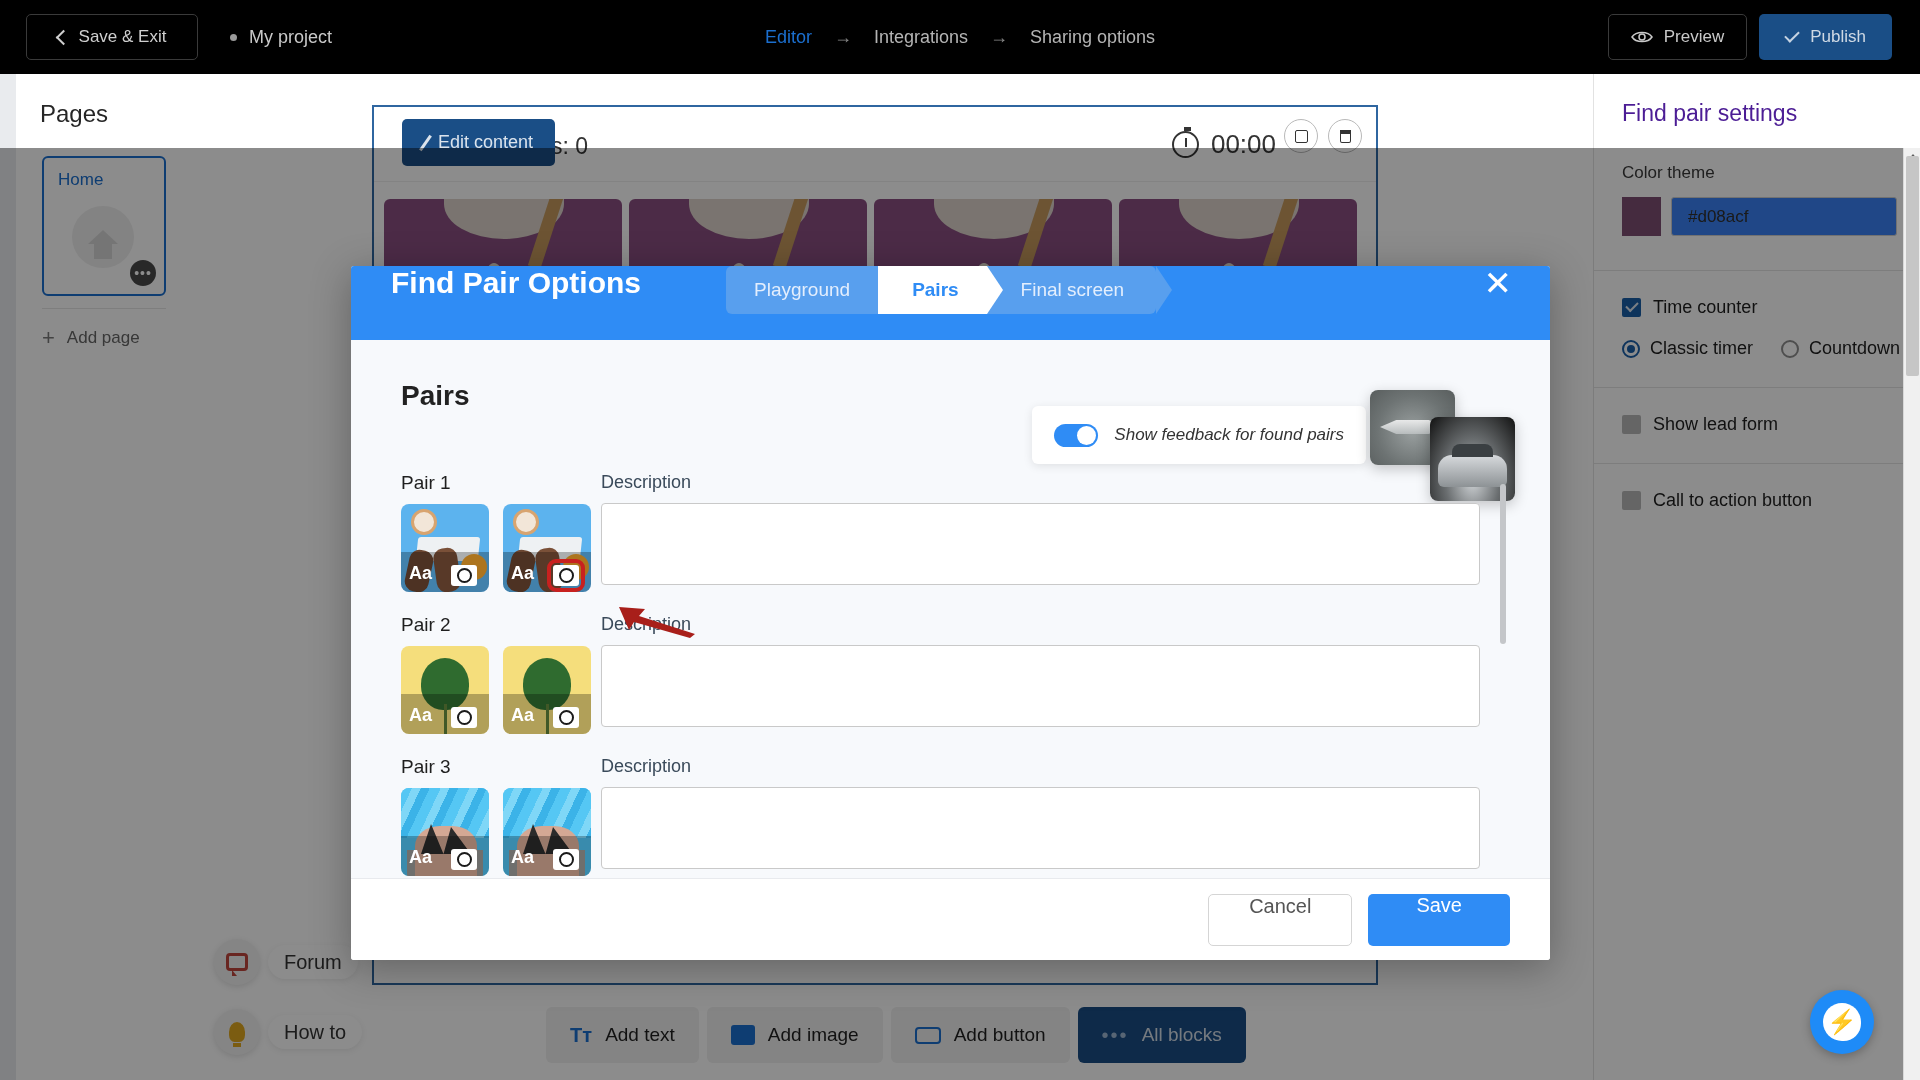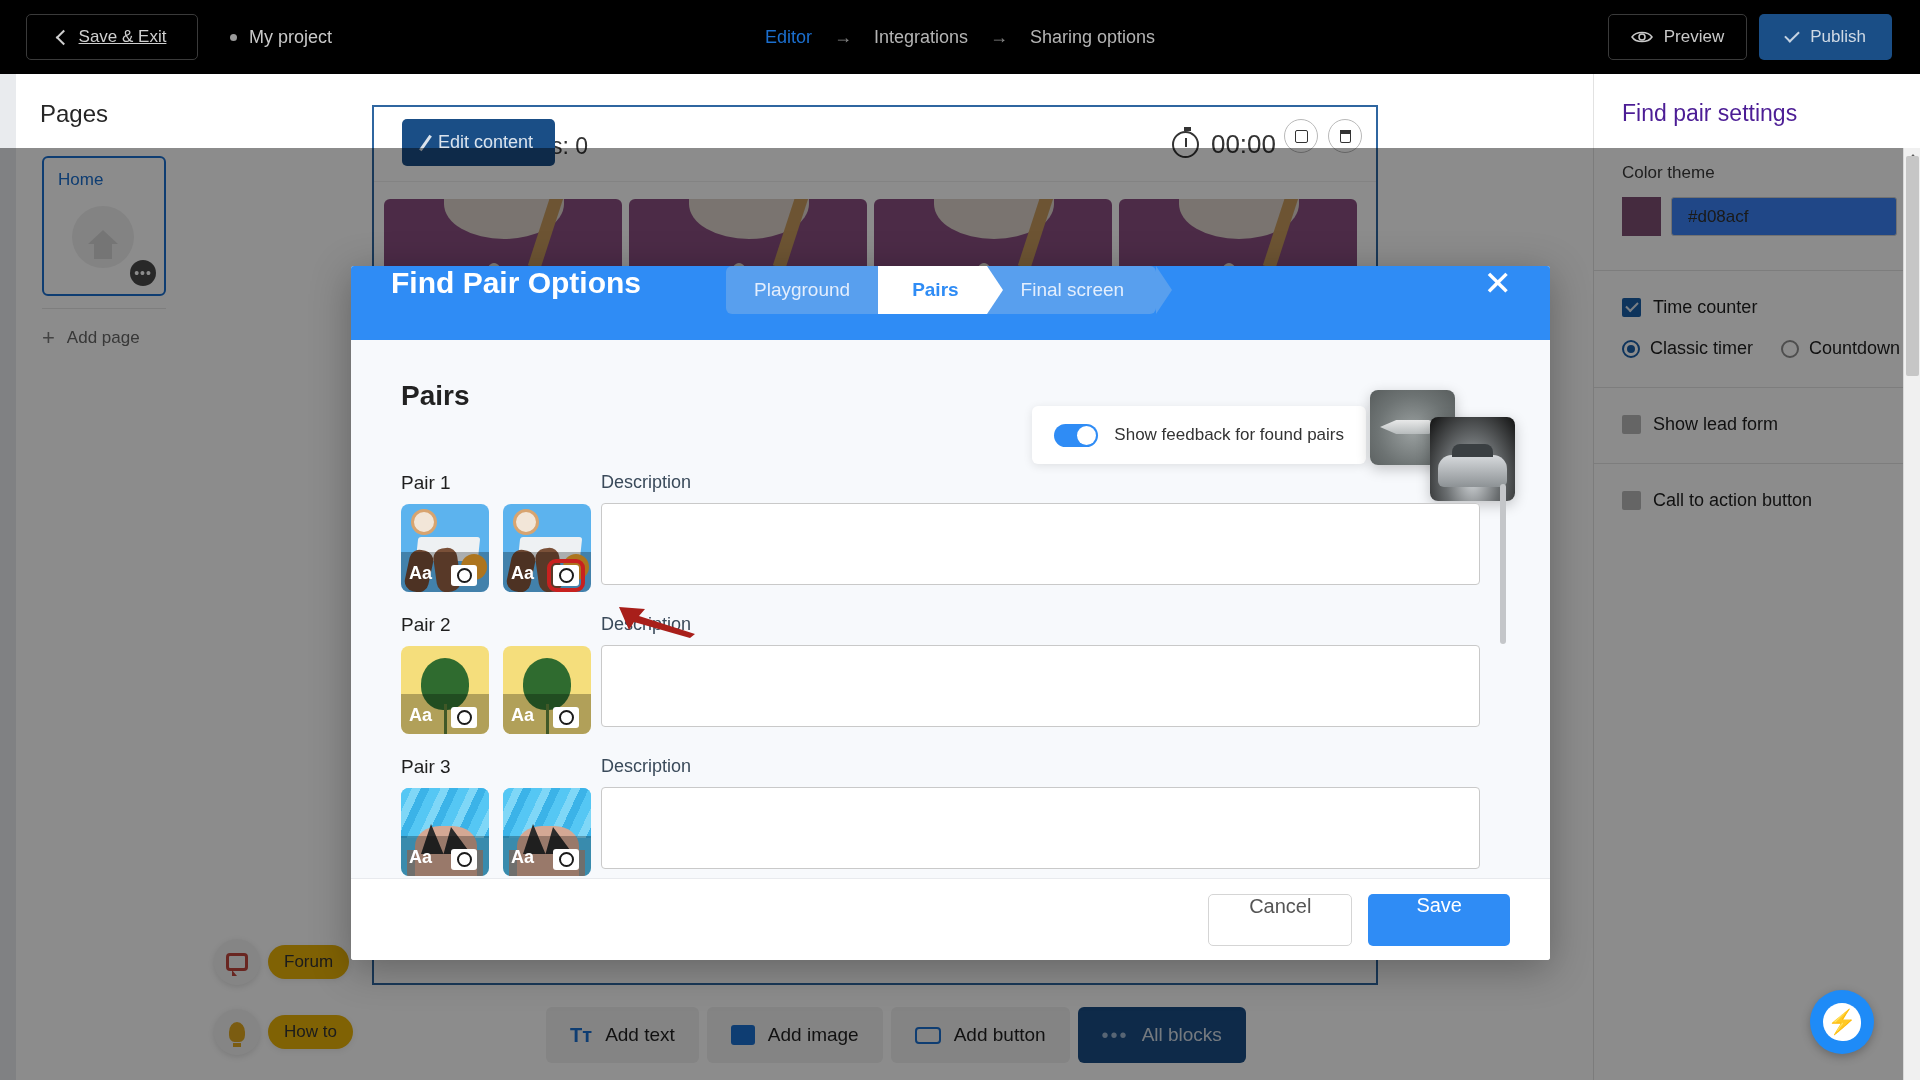--- a/index.html
+++ b/index.html
@@ -17,21 +17,21 @@
     background: #000000;
     display: flex; align-items: center;
     z-index: 60;
   }
   .save-exit {
     margin-left: 26px;
     height: 46px; min-width: 172px;
     border: 1px solid #3a3a3a; border-radius: 5px;
     display: flex; align-items: center; justify-content: center; gap: 10px;
     color: #cfcfcf; font-size: 17px;
-    background: transparent; cursor: pointer; text-decoration: underline;
+    background: transparent; cursor: pointer;
   }
   .chev-left { width: 11px; height: 11px; border-left: 2px solid #cfcfcf; border-bottom: 2px solid #cfcfcf; transform: rotate(45deg); display:inline-block; }
   .project-name { margin-left: 32px; color: #c9c9c9; font-size: 18px; display: flex; align-items: center; gap: 12px; }
   .proj-dot { width: 7px; height: 7px; border-radius: 50%; background: #9a9a9a; display: inline-block; }
 
   .breadcrumbs {
     position: absolute; left: 50%; transform: translateX(-50%);
     display: flex; align-items: center; gap: 22px;
     font-size: 18px;
   }
@@ -90,22 +90,22 @@
   .lp-divider { margin: 12px 0 0 26px; width: 124px; height: 1px; background: #e6e6e6; }
 
   
   .helper { position: absolute; left: 214px; display: flex; align-items: center; gap: 8px; z-index: 5;}
   .helper-circle {
     width: 46px; height: 46px; border-radius: 50%;
     background: #f3f3f3; display: flex; align-items: center; justify-content: center;
     box-shadow: 0 2px 6px rgba(0,0,0,.12); cursor: pointer;
   }
   .helper-pill {
-    height: 34px; padding: 0 16px; border-radius: 17px; background: #eab308;
-    display: flex; align-items: center; font-size: 17px; color: #333;
+    height: 34px; padding: 0 16px; border-radius: 17px; background: #ffffff;
+    display: flex; align-items: center; font-size: 20px; color: #333;
     box-shadow: 0 2px 6px rgba(0,0,0,.08); cursor: pointer;
   }
   .forum-icon { width: 22px; height: 18px; border: 3px solid #c0453c; border-radius: 4px; position: relative; }
   .forum-icon::after { content:""; position:absolute; left: 3px; bottom: -8px; border-left: 5px solid #c0453c; border-top: 6px solid transparent; border-bottom: 0; }
   .bulb-icon { width: 16px; height: 20px; border-radius: 50% 50% 35% 35%; background: #e0a81f; position: relative; }
   .bulb-icon::after { content:""; position:absolute; left: 4px; bottom: -5px; width: 8px; height: 4px; background: #e0a81f; }
 
   
   .canvas { position: absolute; left: 199px; top: 0; right: 327px; height: 1006px; background: #ffffff; overflow: hidden; }
   .game-frame {
@@ -231,21 +231,21 @@
   .step.current::after { border-left-color: #ffffff; }
   .modal-close { position: absolute; right: 38px; color: #fff; font-size: 34px; line-height: 1; cursor: pointer; font-weight: 300; }
 
   .modal-body { position: absolute; top: 78px; left: 0; right: 0; bottom: 82px; background: #f7f9fc; overflow: hidden; }
   .pairs-heading { margin: 36px 0 0 50px; font-size: 28px; color: #222; font-weight: bold; }
 
   .feedback-card {
     position: absolute; right: 184px; top: 62px;
     height: 58px; min-width: 306px; background: #fff; border-radius: 6px;
     box-shadow: 0 2px 10px rgba(0,0,0,.10);
-    display: flex; align-items: center; padding: 0 22px; gap: 16px;
+    display: flex; align-items: center; padding: 0 22px; gap: 16px; font-style: italic;
   }
   .toggle { width: 44px; height: 23px; border-radius: 12px; background: #2f8cf5; position: relative; cursor: pointer; }
   .toggle .knob { position: absolute; right: 2px; top: 2px; width: 19px; height: 19px; border-radius: 50%; background: #fff; }
   .fb-text { font-size: 17px; color: #333; white-space: nowrap; }
 
   .float-img { position: absolute; border-radius: 8px; box-shadow: 0 4px 14px rgba(0,0,0,.22); overflow: hidden; }
   .car-logo-img { right: 95px; top: 46px; width: 85px; height: 75px;
     background: radial-gradient(circle at 50% 55%, #9aa0a0 0%, #6d7373 60%, #585d5d 100%); }
   .car-logo-img .wing { position:absolute; left: 10px; top: 30px; width: 65px; height: 14px;
     background: linear-gradient(#e8e9e9,#b7bcbd); clip-path: polygon(0 50%, 25% 0, 75% 0, 100% 50%, 75% 100%, 25% 100%); }

